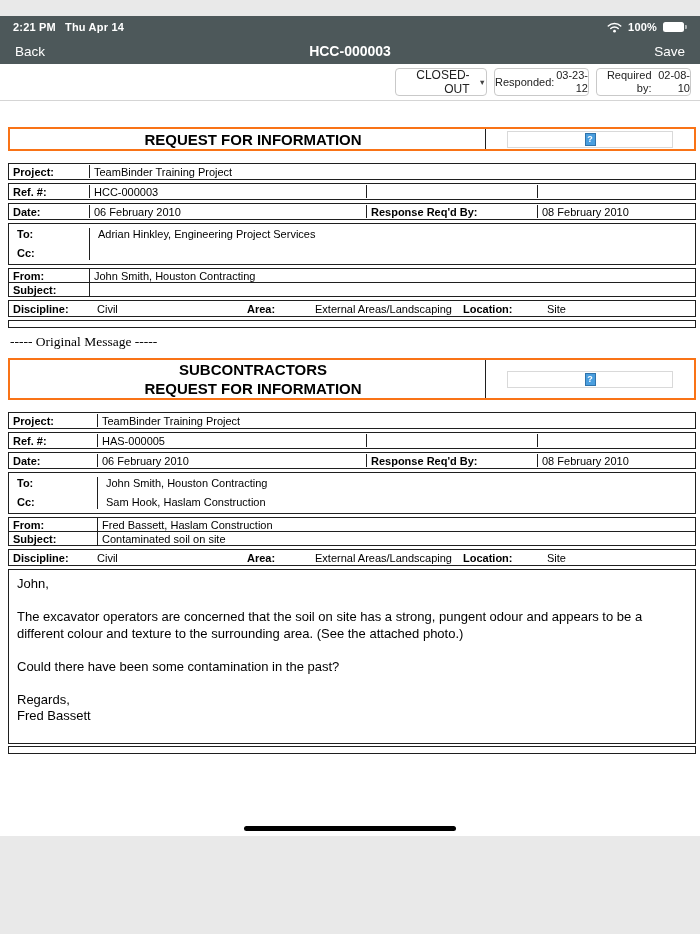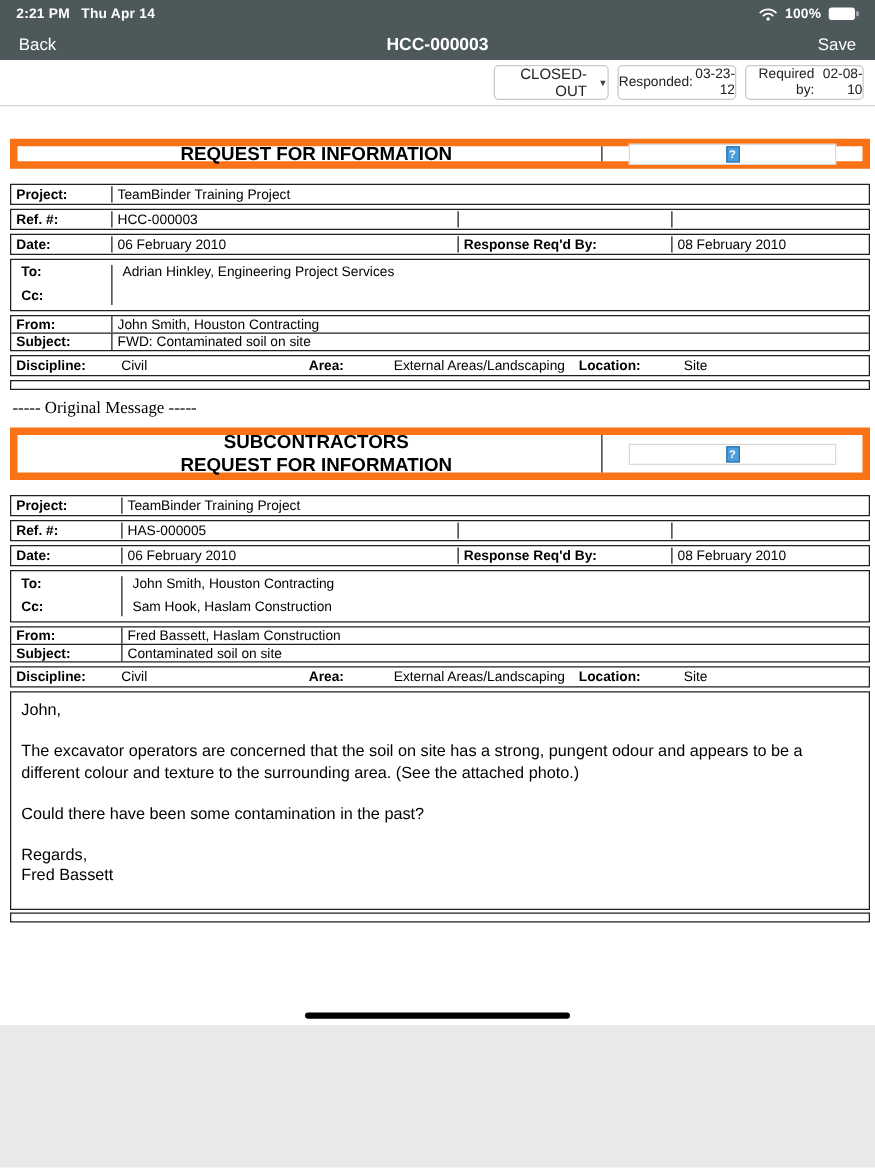--- a/index.html
+++ b/index.html
@@ -1,20 +1,20 @@
 <!DOCTYPE html>
 <html><head>
 <meta charset="utf-8">
 <style>
   * { margin:0; padding:0; box-sizing:border-box; }
   html,body { background:#e9e9e9; }
   body { font-family:"Liberation Sans", sans-serif; }
   .screen{
     width:700px; height:820px; background:#ffffff; position:relative;
-    margin:0 auto; overflow:hidden;
+    margin:16px auto; overflow:hidden;
   }
   
   .topbar{ background:#4d585a; color:#fff; }
   .statusbar{
     height:22px; display:flex; align-items:center; justify-content:space-between;
     padding:0 13px; font-size:11px; font-weight:600; letter-spacing:.2px;
   }
   .sb-left{ display:flex; gap:9px; align-items:center; }
   .sb-right{ display:flex; gap:6px; align-items:center; }
   .battery{ display:flex; align-items:center; }
@@ -36,21 +36,21 @@
     border:1px solid #c9c9c9; border-radius:4px; height:28px; color:#222;
     display:flex; flex-direction:row; align-items:center; justify-content:center;
     background:#fff; font-family:inherit;
   }
   .tb-dropdown{ flex-direction:row; width:92px; gap:9px; font-size:12px; cursor:pointer; }
   .tb-dropdown .arrow{ font-size:7.5px; color:#444; }
   .tb-dates{ width:95px; font-size:11px; line-height:13px; }
   
   .doc{ width:688px; margin-left:8px; color:#000; }
   .doc1{ margin-top:26px; }
-  .doc-header{ display:flex; border:6px solid #f97316; margin-bottom:12px;padding-left:11px; }
+  .doc-header{ display:flex; border:2px solid #f97316; margin-bottom:12px;padding-left:11px; }
   .doc-header .title-cell{
     flex:1; display:flex; flex-direction:column; justify-content:center;
     text-align:center; font-weight:bold; font-size:15px; line-height:19px; padding:2px 0;
   }
   .doc-header .logo-cell{
     width:209px; border-left:1px solid #1f1f1f;
     display:flex; align-items:center; justify-content:center;
   }
   .h1-height{ height:24px; }
   .h2-height{ height:42px; }
@@ -208,21 +208,20 @@
 
     <div class="group">
       <div class="fs-sub">
         <span class="cell lbl w-label1">From:</span>
         <span class="vline"></span>
         <span class="cell w-val">John Smith, Houston Contracting</span>
       </div>
       <div class="fs-sub">
         <span class="cell lbl w-label1">Subject:</span>
         <span class="vline"></span>
-        <span class="cell w-val">FWD: Contaminated soil on site</span>
       </div>
     </div>
 
     <div class="row disc-row">
       <span class="cell lbl w-disc">Discipline:</span>
       <span class="cell w-civil">Civil</span>
       <span class="cell lbl w-area">Area:</span>
       <span class="cell w-areaval">External Areas/Landscaping</span>
       <span class="cell lbl w-loc">Location:</span>
       <span class="cell w-val">Site</span>

